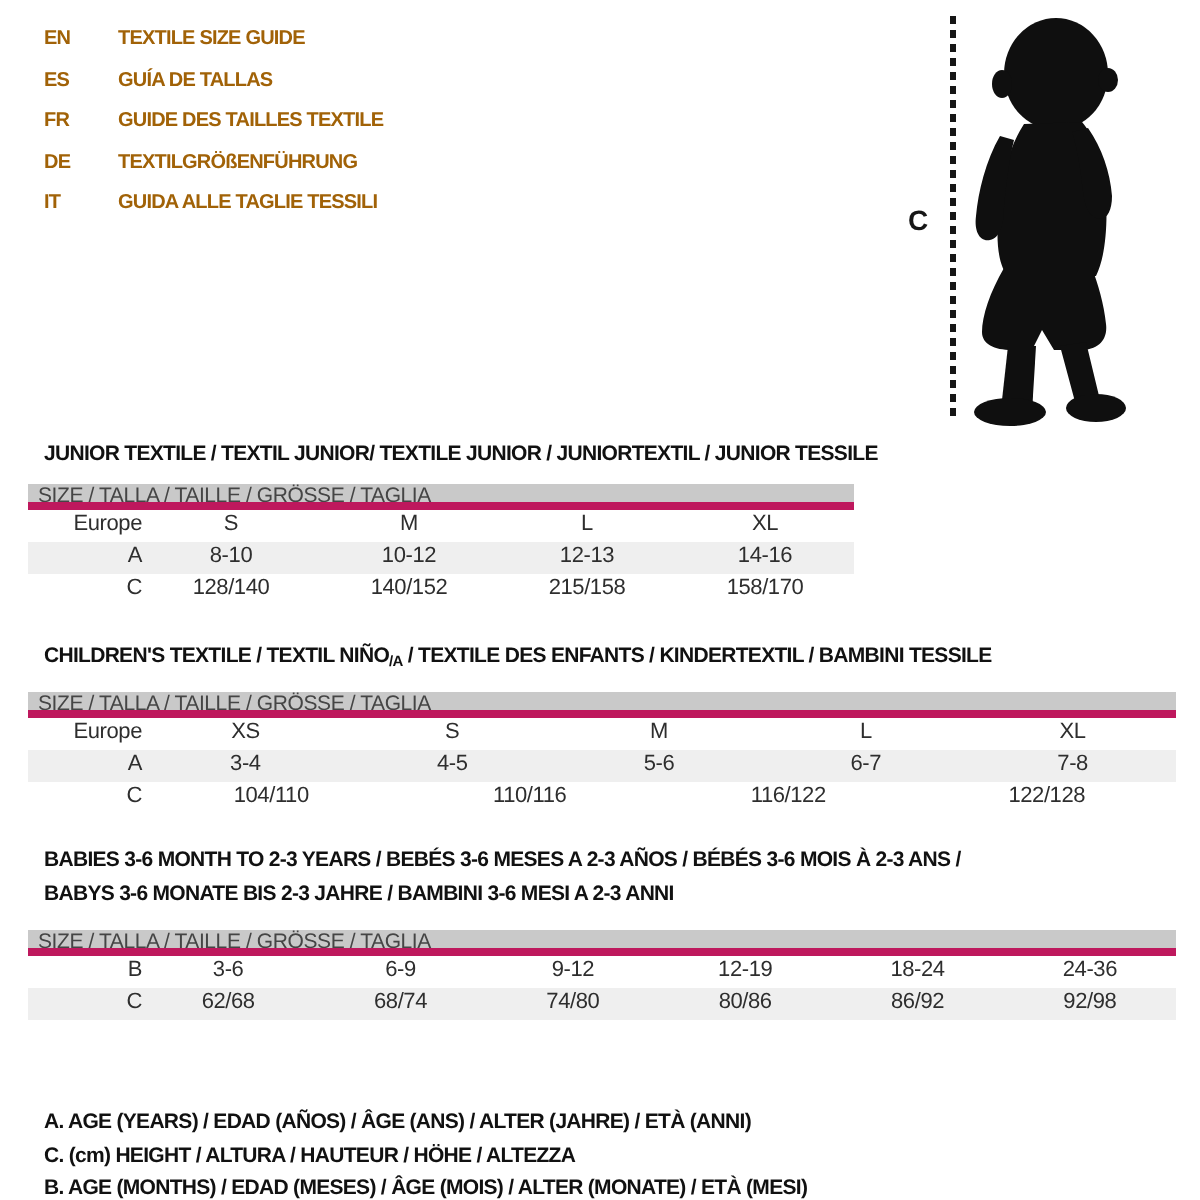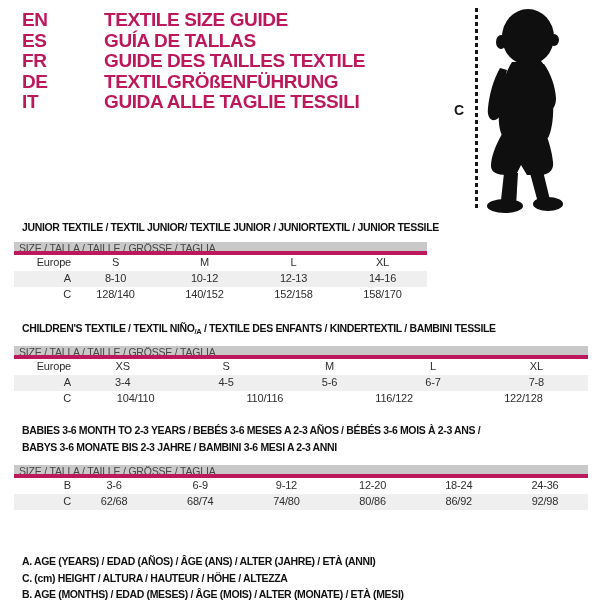--- a/index.html
+++ b/index.html
@@ -16,26 +16,25 @@
 
   
   .lang-block {
     position: absolute;
     left: 22px;
     top: 10px;
   }
   .lang-row {
     display: flex;
     line-height: 20.5px;
-    font-size: 19px;
+    font-size: 10px;
     font-weight: 700;
     letter-spacing: -0.4px;
-    color: #be185d;
-    white-space: nowrap;
-    gap: 45px;
+    color: #a16207;
+    white-space: nowrap;
   }
   .lang-code { width: 37px; }
 
   
   .figure {
     position: absolute;
     left: 448px;
     top: 4px;
     width: 140px;
     height: 212px;
@@ -178,21 +177,21 @@
       <span class="cell lbl">A</span>
       <span class="cell">8-10</span>
       <span class="cell">10-12</span>
       <span class="cell">12-13</span>
       <span class="cell">14-16</span>
     </div>
     <div class="trow">
       <span class="cell lbl">C</span>
       <span class="cell">128/140</span>
       <span class="cell">140/152</span>
-      <span class="cell">152/158</span>
+      <span class="cell">215/158</span>
       <span class="cell">158/170</span>
     </div>
   </div>
 
   <h2 class="heading" style="top:320px"><span>CHILDREN'S TEXTILE / TEXTIL NIÑO</span><span class="sub">/A</span><span> / TEXTILE DES ENFANTS / KINDERTEXTIL / BAMBINI TESSILE</span></h2>
   <div class="size-table t2" style="top:346px">
     <div class="size-bar">SIZE / TALLA / TAILLE / GRÖSSE / TAGLIA</div>
     <div class="trow header">
       <span class="cell lbl">Europe</span>
       <span class="cell">XS</span>
@@ -219,21 +218,21 @@
   </div>
 
   <h2 class="heading" style="top:422px"><span>BABIES 3-6 MONTH TO 2-3 YEARS / BEBÉS 3-6 MESES A 2-3 AÑOS / BÉBÉS 3-6 MOIS À 2-3 ANS /</span><br><span>BABYS 3-6 MONATE BIS 2-3 JAHRE / BAMBINI 3-6 MESI A 2-3 ANNI</span></h2>
   <div class="size-table t3" style="top:465px">
     <div class="size-bar">SIZE / TALLA / TAILLE / GRÖSSE / TAGLIA</div>
     <div class="trow">
       <span class="cell lbl">B</span>
       <span class="cell">3-6</span>
       <span class="cell">6-9</span>
       <span class="cell">9-12</span>
-      <span class="cell">12-20</span>
+      <span class="cell">12-19</span>
       <span class="cell">18-24</span>
       <span class="cell">24-36</span>
     </div>
     <div class="trow shaded">
       <span class="cell lbl">C</span>
       <span class="cell">62/68</span>
       <span class="cell">68/74</span>
       <span class="cell">74/80</span>
       <span class="cell">80/86</span>
       <span class="cell">86/92</span>

